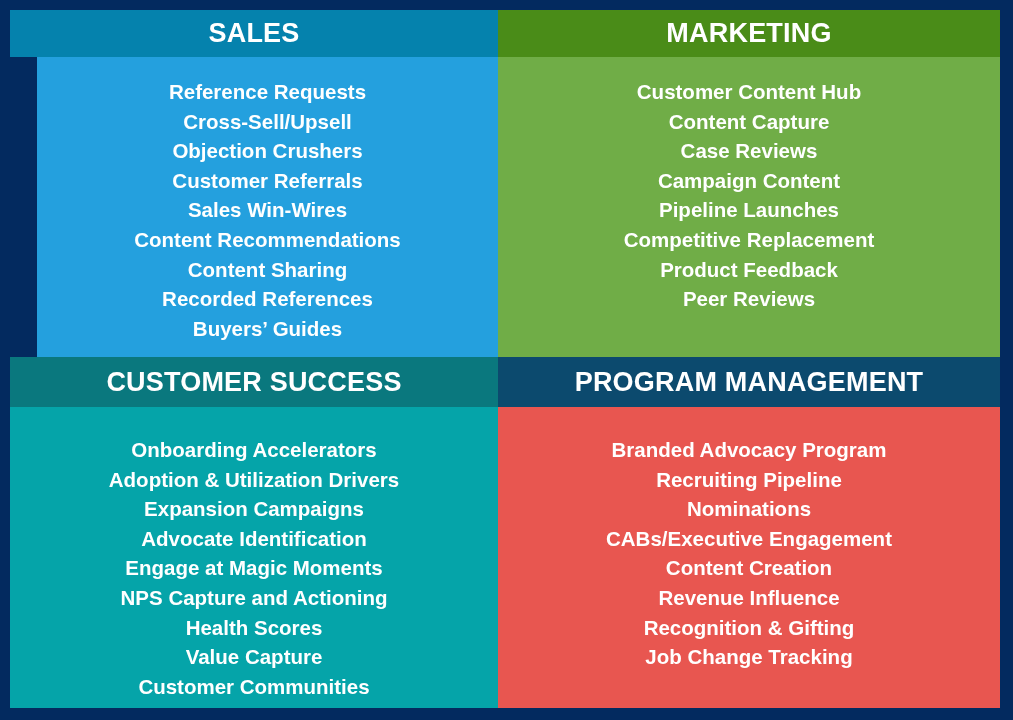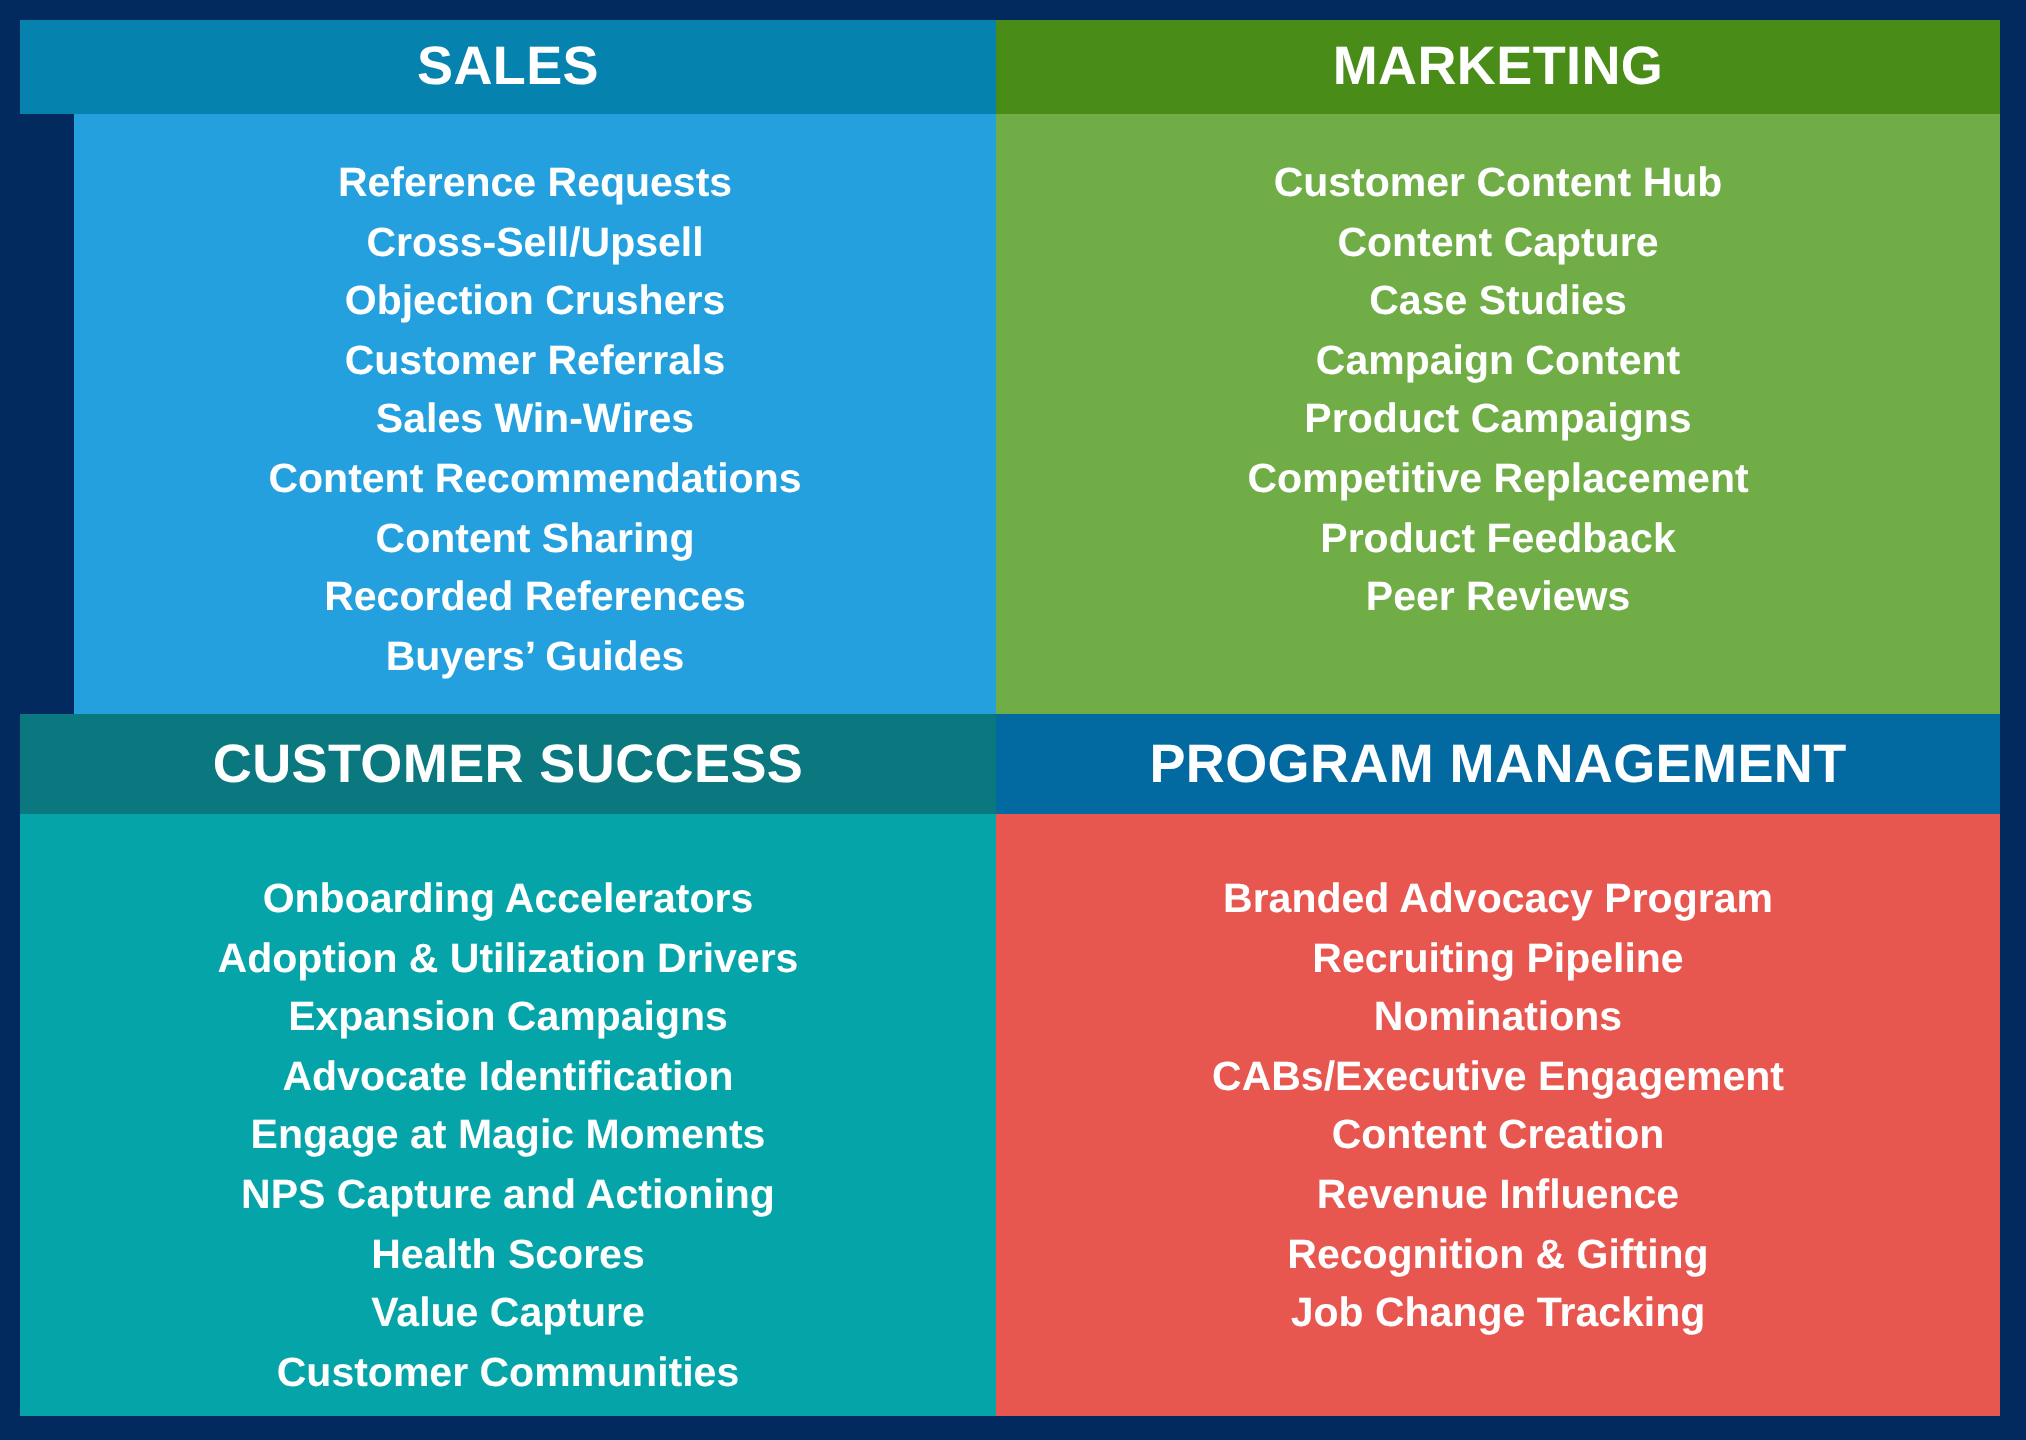--- a/index.html
+++ b/index.html
@@ -40,21 +40,21 @@
     .quad-body .item {
       height: 29.6px; line-height: 29.6px;
       white-space: nowrap;
     }
     .sales .quad-header { background: #0582ad; }
     .sales .quad-body { background: #24a0de; margin-left: 27px; }
     .marketing .quad-header { background: #4a8c18; }
     .marketing .quad-body { background: #70ad47; }
     .cs .quad-header { background: #0a787e; }
     .cs .quad-body { background: #05a4a9; }
-    .pm .quad-header { background: #0369a1; }
+    .pm .quad-header { background: #0c4a6e; }
     .pm .quad-body { background: #e85650; }
   </style>
 </head>
 <body>
 
 <div class="grid">
 
   <div class="quad top sales">
     <div class="quad-header">SALES</div>
     <div class="quad-body">
@@ -68,23 +68,23 @@
       <div class="item">Recorded References</div>
       <div class="item">Buyers’ Guides</div>
     </div>
   </div>
 
   <div class="quad top marketing">
     <div class="quad-header">MARKETING</div>
     <div class="quad-body">
       <div class="item">Customer Content Hub</div>
       <div class="item">Content Capture</div>
-      <div class="item">Case Studies</div>
+      <div class="item">Case Reviews</div>
       <div class="item">Campaign Content</div>
-      <div class="item">Product Campaigns</div>
+      <div class="item">Pipeline Launches</div>
       <div class="item">Competitive Replacement</div>
       <div class="item">Product Feedback</div>
       <div class="item">Peer Reviews</div>
     </div>
   </div>
 
   <div class="quad bottom cs">
     <div class="quad-header">CUSTOMER SUCCESS</div>
     <div class="quad-body">
       <div class="item">Onboarding Accelerators</div>

